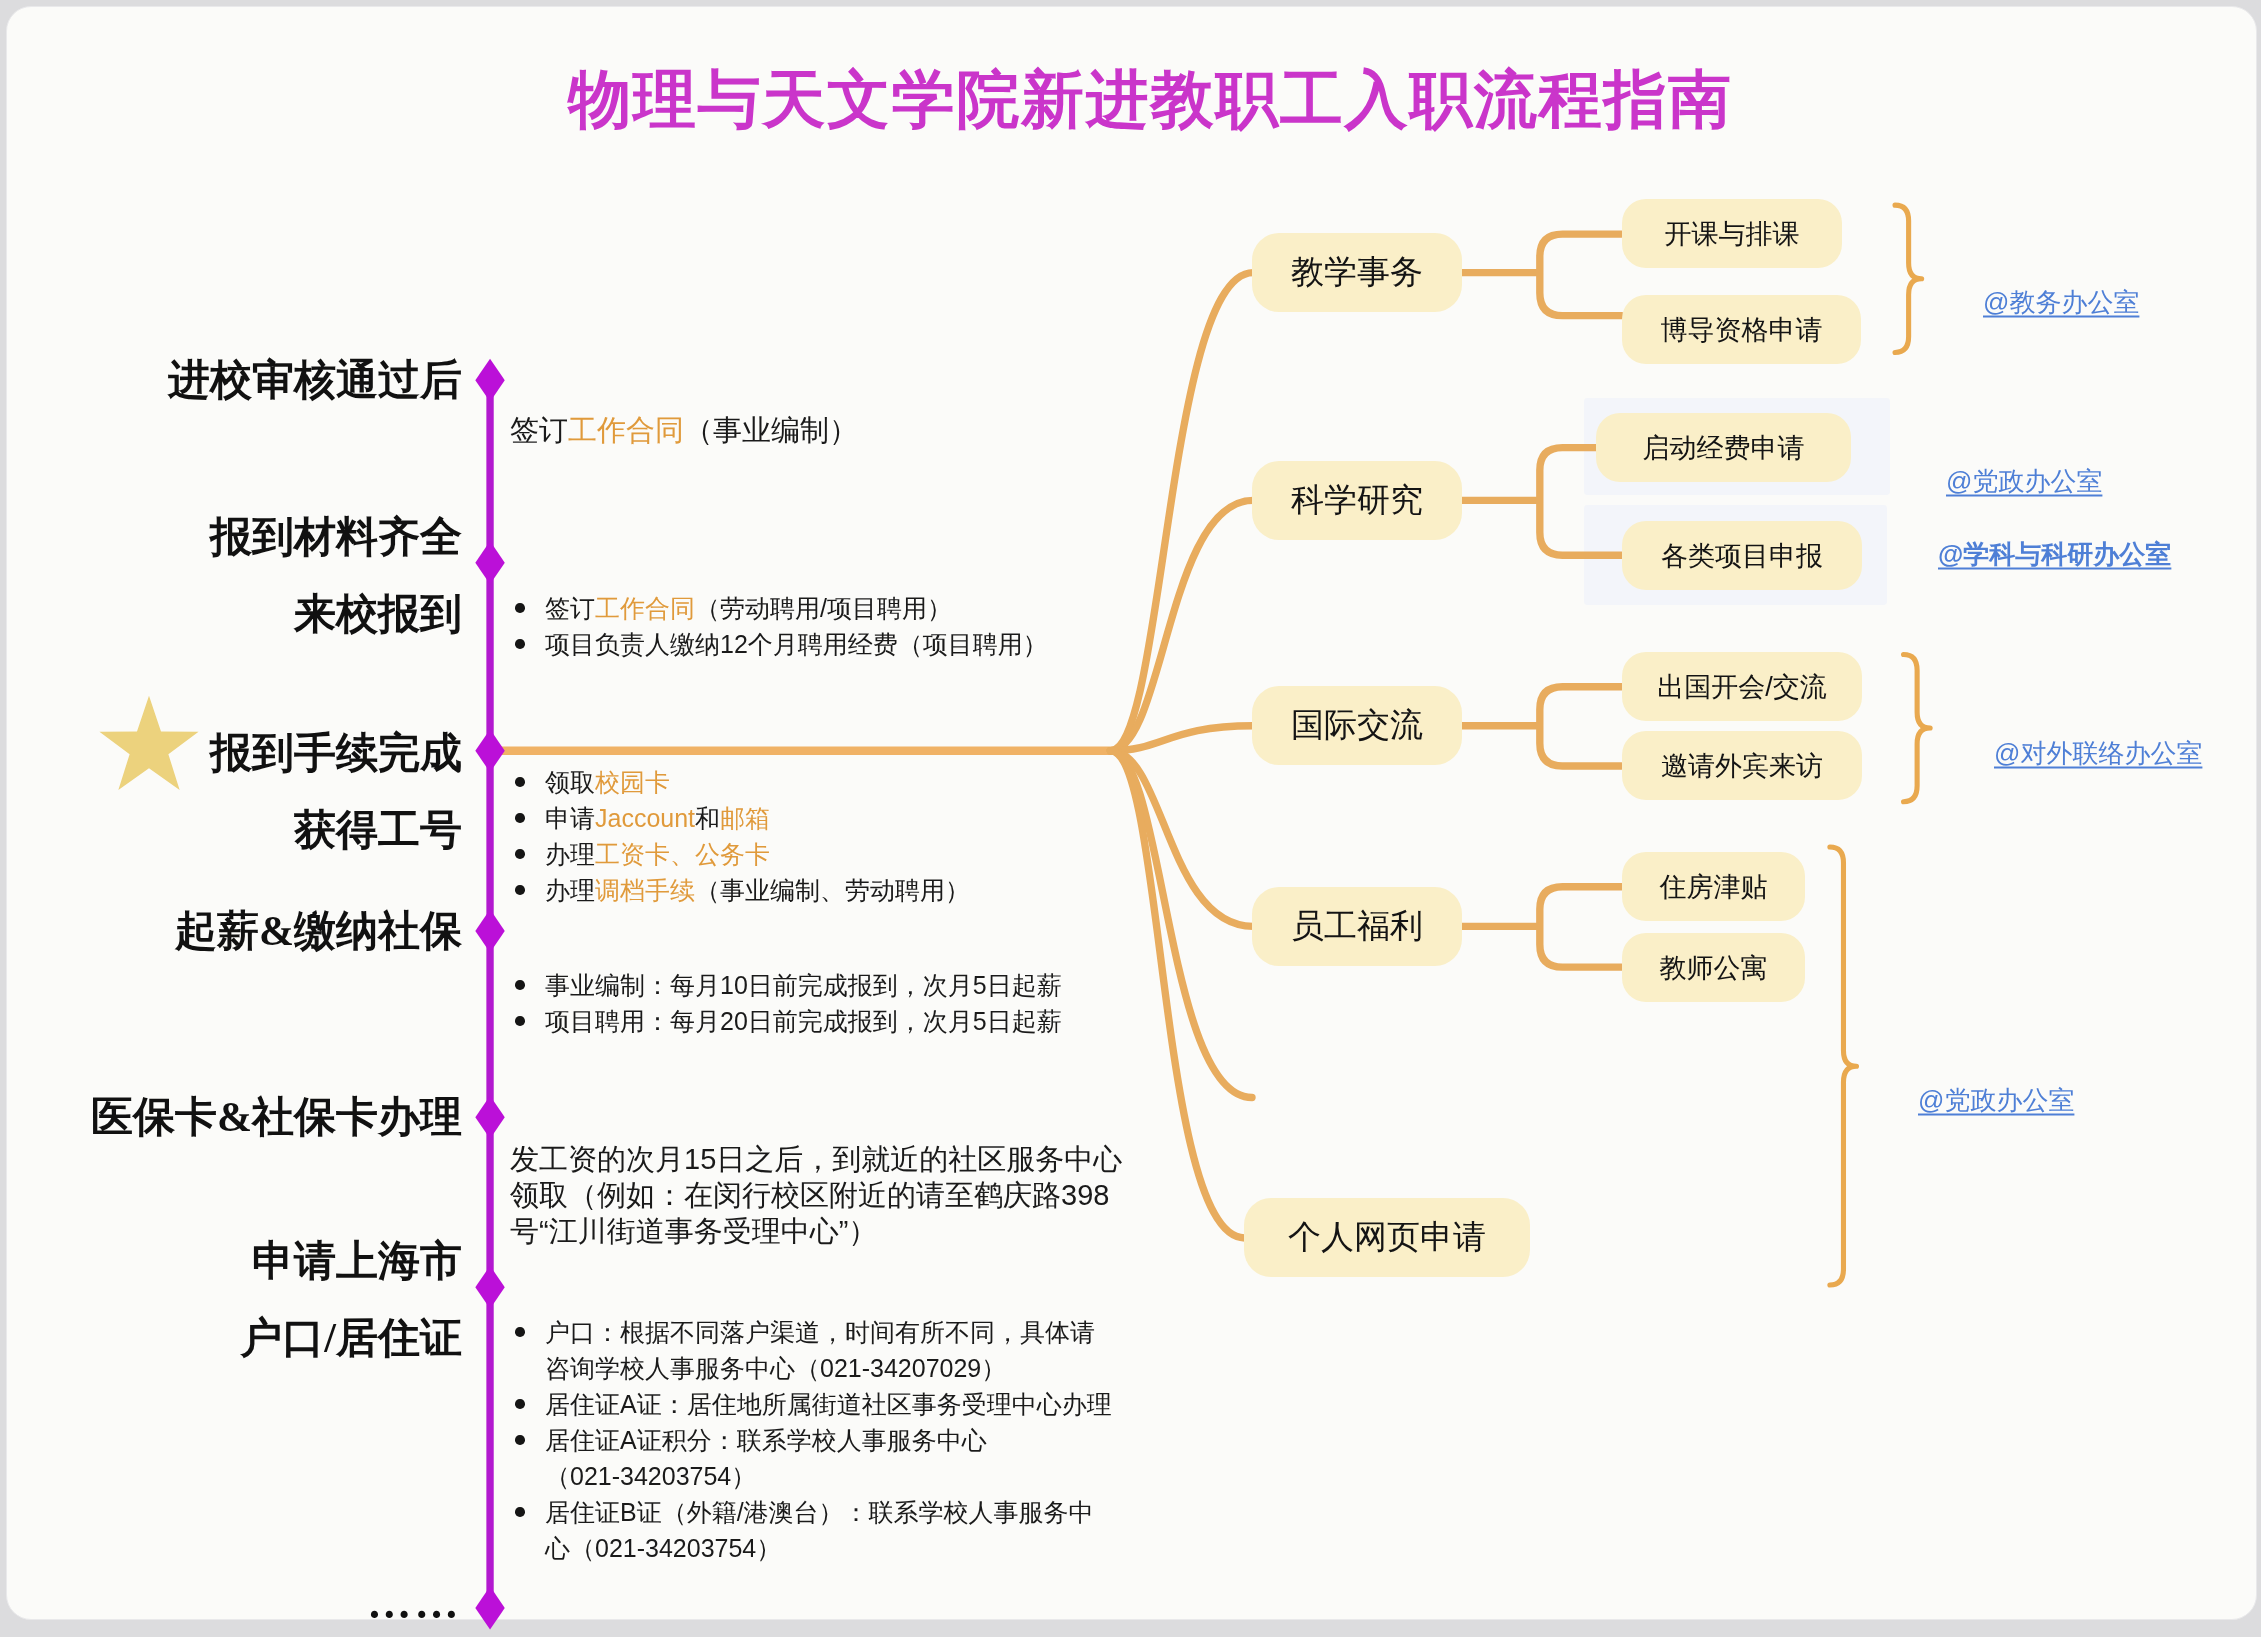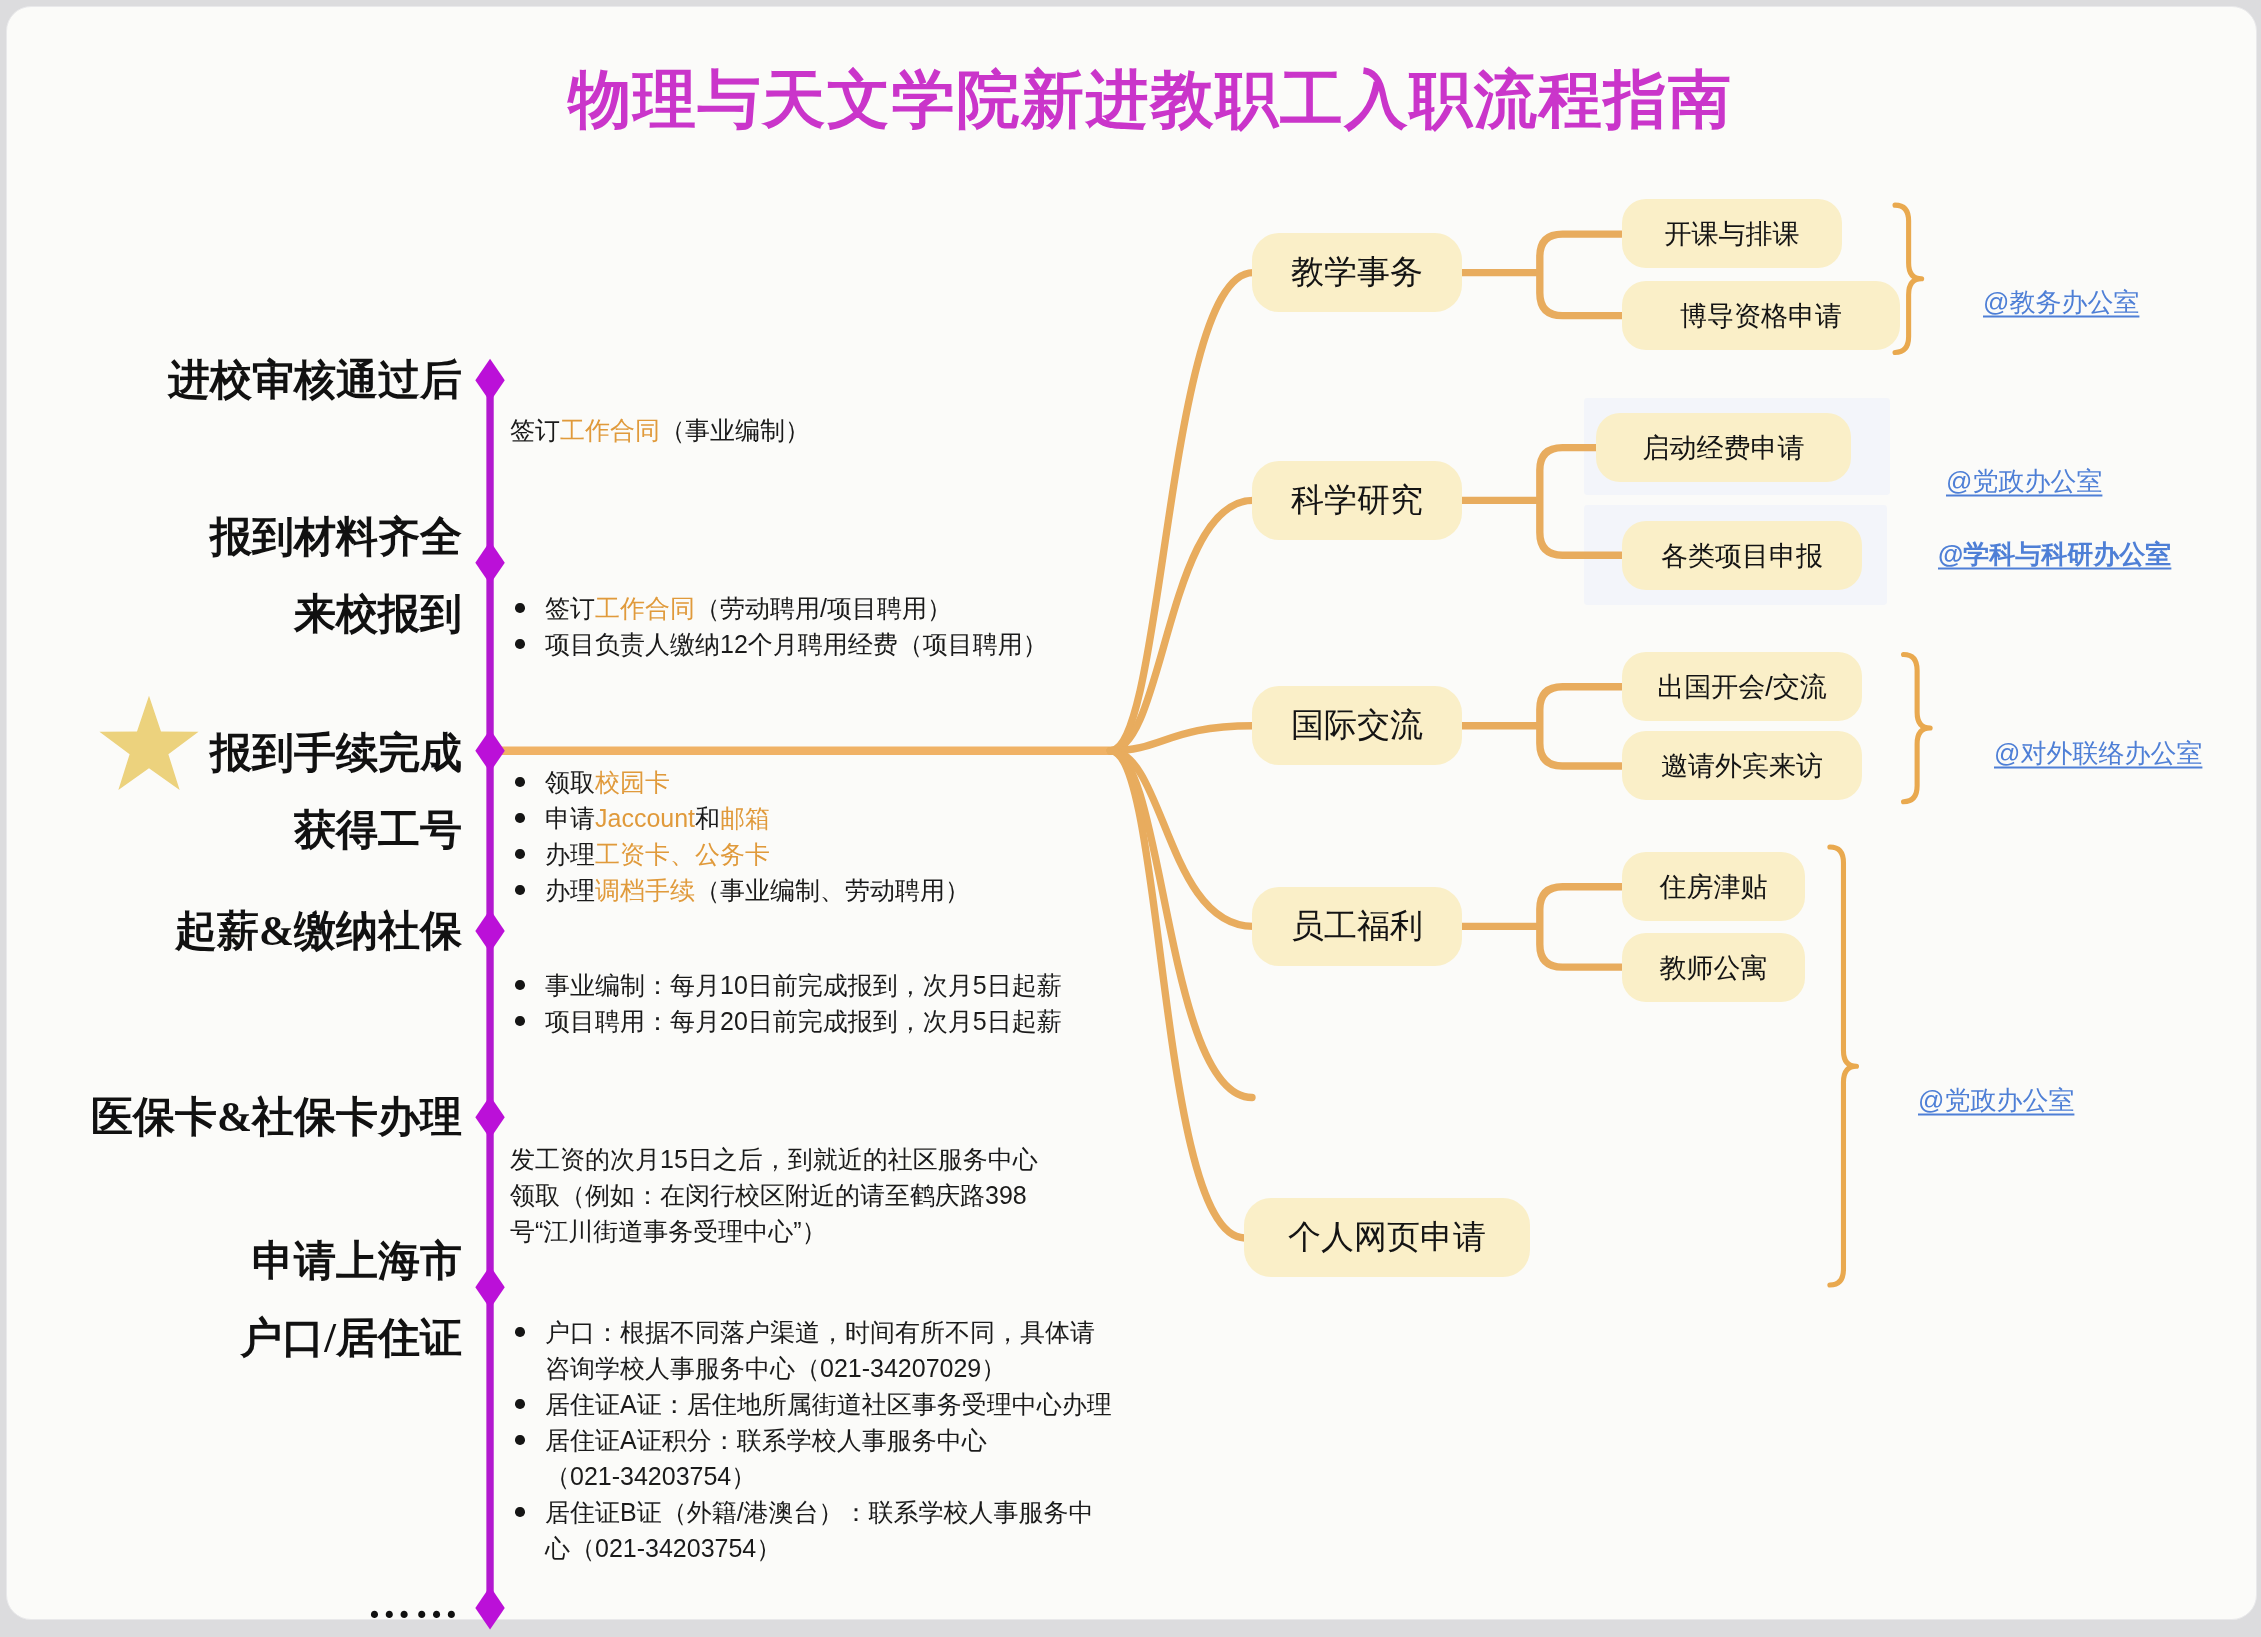--- a/index.html
+++ b/index.html
@@ -17,21 +17,21 @@
   .layer{position:absolute;left:0;top:0;width:2261px;height:1638px;}
   svg.overlay{position:absolute;left:0;top:0;}
   .page-title{position:absolute;left:39px;top:57px;width:2223px;text-align:center;
         font-family:"Liberation Serif","DejaVu Serif",serif;font-weight:700;
         font-size:63px;color:var(--title-magenta);letter-spacing:1.7px;}
   .milestone{position:absolute;right:1799px;width:442px;text-align:right;
         font-family:"Liberation Serif","DejaVu Serif",serif;font-weight:700;
         font-size:42px;line-height:77px;color:#111;white-space:pre-line;
         transform:translateY(-50%);}
   .milestone.ellipsis{font-size:44px;letter-spacing:3.4px;}
-  .note{position:absolute;color:var(--text-dark);font-size:25px;line-height:36px;
+  .note{position:absolute;color:var(--text-dark);font-size:29px;line-height:36px;
         white-space:pre-line;width:652px;}
   .note .accent,li .accent{color:var(--accent-orange);}
   ul.bullets{margin:0;padding:0;list-style:none;position:absolute;width:652px;}
   ul.bullets li{position:relative;padding-left:40px;font-size:25px;line-height:36px;
         color:var(--text-dark);white-space:pre-line;}
   ul.bullets li::before{content:"";position:absolute;left:10.2px;top:13px;width:9.6px;
         height:9.6px;border-radius:50%;background:#151515;}
   .node{position:absolute;background:var(--box-yellow);display:flex;align-items:center;
         justify-content:center;color:#141414;}
   .node.cat{height:79px;border-radius:27px;font-size:33px;}
@@ -128,21 +128,21 @@
 心（021-34203754）</span></li>
   </ul>
 
   <div class="node cat" style="left:1252px;top:233px;width:210px;">教学事务</div>
   <div class="node cat" style="left:1252px;top:461px;width:210px;">科学研究</div>
   <div class="node cat" style="left:1252px;top:686px;width:210px;">国际交流</div>
   <div class="node cat" style="left:1252px;top:887px;width:210px;">员工福利</div>
   <div class="node cat" style="left:1244px;top:1198px;width:286px;">个人网页申请</div>
 
   <div class="node sub" style="left:1622px;top:199px;width:220px;">开课与排课</div>
-  <div class="node sub" style="left:1622px;top:281px;width:278px;">博导资格申请</div>
+  <div class="node sub" style="left:1622px;top:295px;width:239px;">博导资格申请</div>
   <div class="node sub" style="left:1596px;top:413px;width:255px;">启动经费申请</div>
   <div class="node sub" style="left:1622px;top:521px;width:240px;">各类项目申报</div>
   <div class="node sub" style="left:1622px;top:652px;width:240px;">出国开会/交流</div>
   <div class="node sub" style="left:1622px;top:731px;width:240px;">邀请外宾来访</div>
   <div class="node sub" style="left:1622px;top:852px;width:183px;">住房津贴</div>
   <div class="node sub" style="left:1622px;top:933px;width:183px;">教师公寓</div>
 
   <a class="office-link" style="left:1983px;top:274px;" href="#">@教务办公室</a>
   <a class="office-link" style="left:1946px;top:453px;" href="#">@党政办公室</a>
   <a class="office-link" style="left:1938px;top:526px;font-weight:bold;" href="#">@学科与科研办公室</a>

